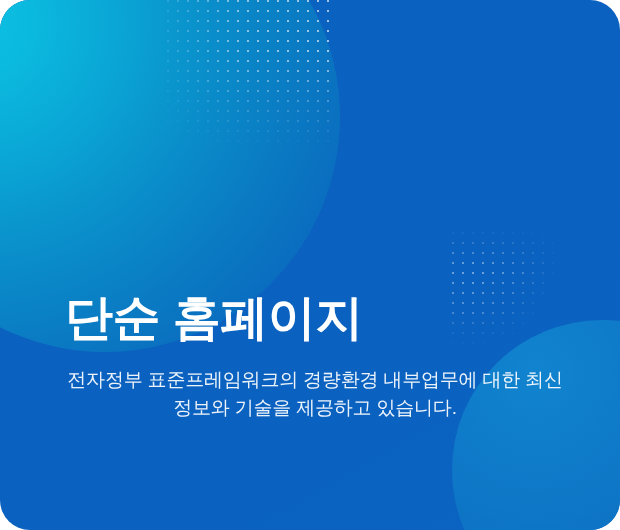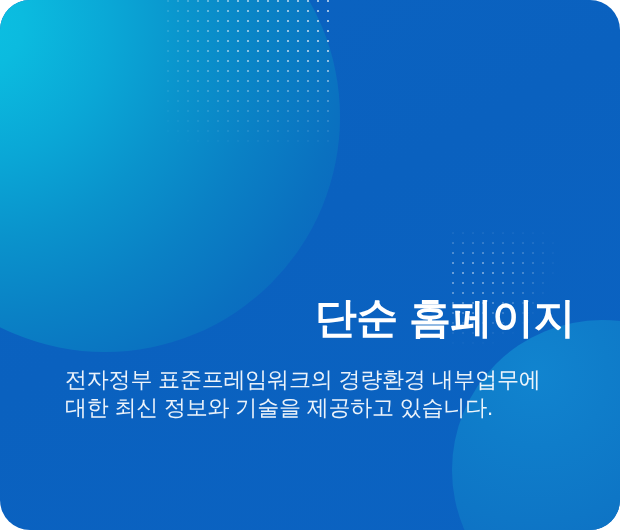--- a/index.html
+++ b/index.html
@@ -105,38 +105,38 @@
   
   .hero-content {
     position: absolute;
     left: 65px;
     top: 292px;
     width: 510px;
   }
 
   .hero-title {
     margin: 0;
-    font-size: 42px;
+    font-size: 48px;
     line-height: 52px;
     font-weight: bold;
     color: #ffffff;
     letter-spacing: -0.5px;
     white-space: nowrap;
-    text-align: right;
   }
 
   .hero-subtitle {
     margin: 0;
     padding-top: 22px;
-    font-size: 22px;
+    font-size: 19px;
     line-height: 28px;
     font-weight: normal;
     color: rgba(255,255,255,0.92);
     letter-spacing: -0.2px;
     max-width: 500px;
+    text-align: center;
   }
 </style>
 </head>
 <body>
 
 <div class="hero">
 
   <div class="blob-main"></div>
 
   <div class="blob-secondary"></div>

